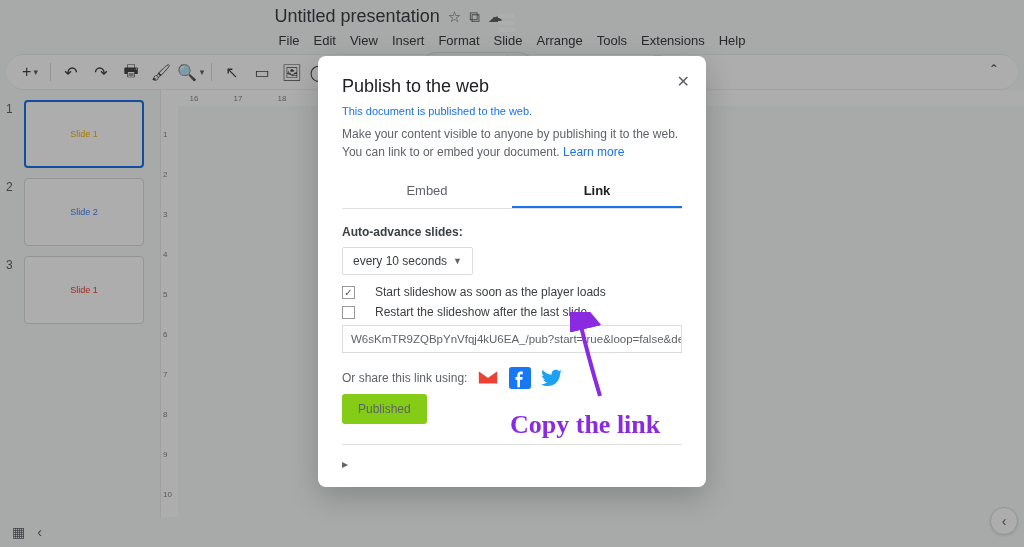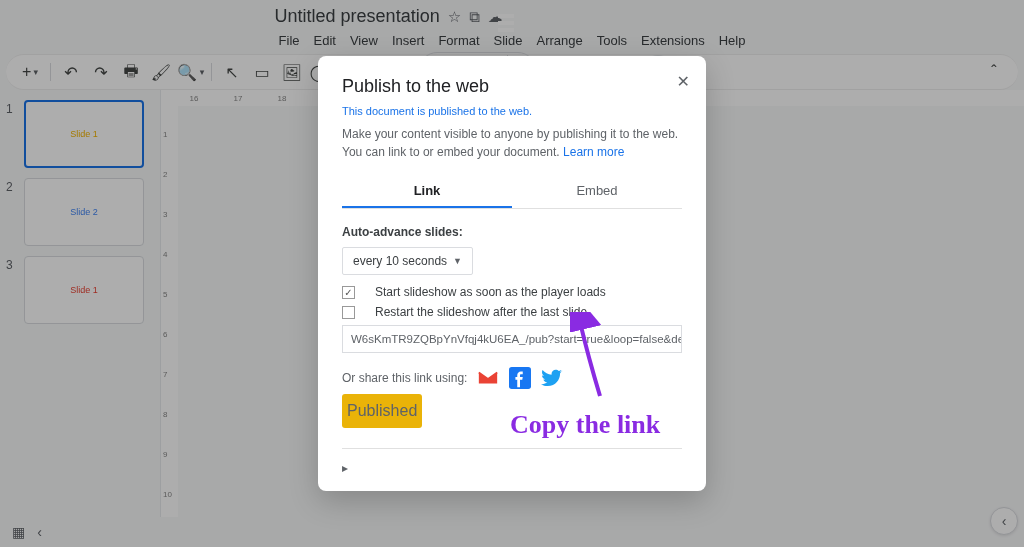--- a/index.html
+++ b/index.html
@@ -83,21 +83,21 @@
 
   .checkrow { display:flex; align-items:center; gap:20px; font-size:12px; color:#3c4043; margin-bottom:6px;}
   .checkbox { width:13px; height:13px; border:1px solid #999; display:inline-flex; align-items:center; justify-content:center; font-size:10px; color:#555;}
   .checkbox.checked::before { content:"✓"; }
 
   .url-box { width:100%; border:1px solid #dadce0; padding:7px 8px; font-size:11.5px; color:#5f6368; margin-top:6px; margin-bottom:14px; white-space:nowrap; overflow:hidden; font-family:Arial,sans-serif;}
 
   .share-row { display:flex; align-items:center; gap:10px; font-size:12px; color:#5f6368; margin-bottom:5px;}
   .svc-icon { width:22px; height:22px; display:inline-flex; align-items:center; justify-content:center; cursor:pointer;}
 
-  .published-btn { background:#eab308; color:#5f6368; font-size:16px; padding:8px 5px; border:none; border-radius:3px; margin-bottom:14px;}
+  .published-btn { background:#84cc16; color:#5f6368; font-size:12px; padding:8px 16px; border:none; border-radius:3px; margin-bottom:14px;}
 
   .divider { height:1px; background:#e0e0e0; margin:6px 0 12px 0;}
   .expander { display:flex; align-items:center; gap:6px; font-size:12px; color:#3c4043; cursor:pointer;}
   .expander .tri::before { content:"▸"; color:#5f6368;}
 
   
   .annotation { position:absolute; left:510px; top:340px; pointer-events:none;}
   .annotation svg { position:absolute; left:60px; top:-28px;}
   .anno-text { font-family:"Comic Sans MS","Segoe Script",cursive; font-size:26px; color:#8a2be2; font-weight:600; position:absolute; top:70px; white-space:nowrap;}
 
@@ -227,22 +227,22 @@
 <div class="scrim"></div>
 
 <div class="modal">
   <span class="close">✕</span>
   <h2>Publish to the web</h2>
   <div class="published-note">This document is published to the web.</div>
   <div class="desc">
     <span>Make your content visible to anyone by publishing it to the web. You can link to or embed your document. </span><a href="#">Learn more</a>
   </div>
   <div class="tabs">
+    <div class="tab">Embed</div>
     <div class="tab active">Link</div>
-    <div class="tab">Embed</div>
   </div>
   <div class="section-label">Auto-advance slides:</div>
   <div class="dropdown">
     <span>every 10 seconds</span>
     <span class="dcaret">▼</span>
   </div>
   <div class="checkrow">
     <span class="checkbox checked"></span>
     <span>Start slideshow as soon as the player loads</span>
   </div>

